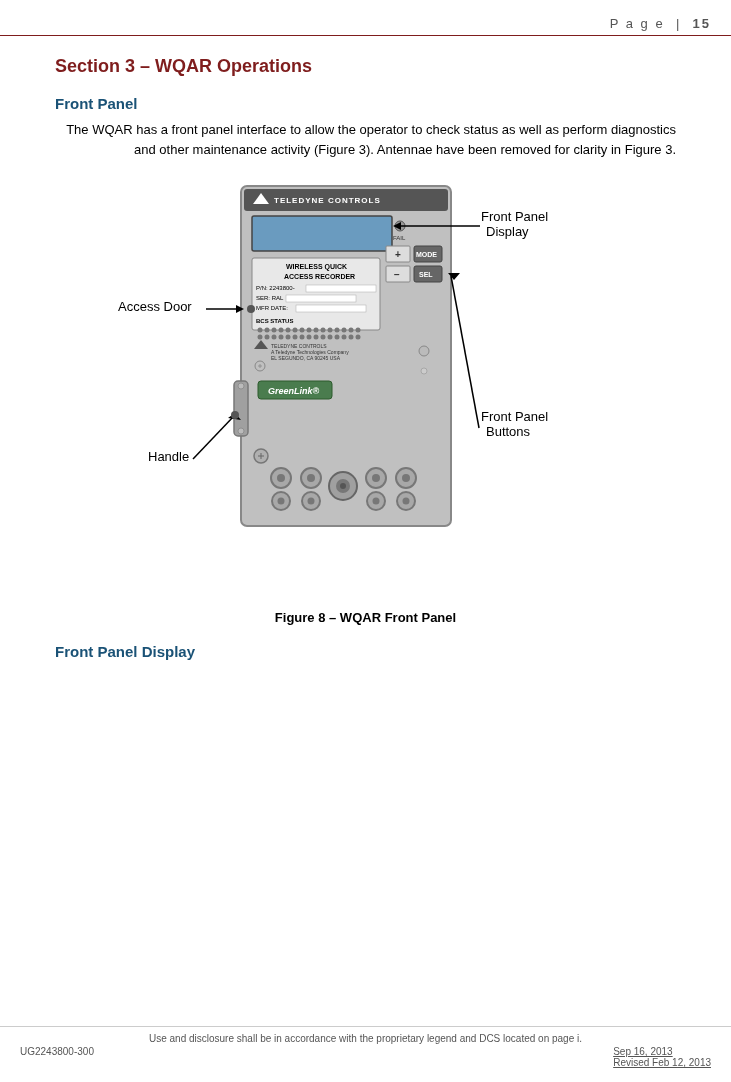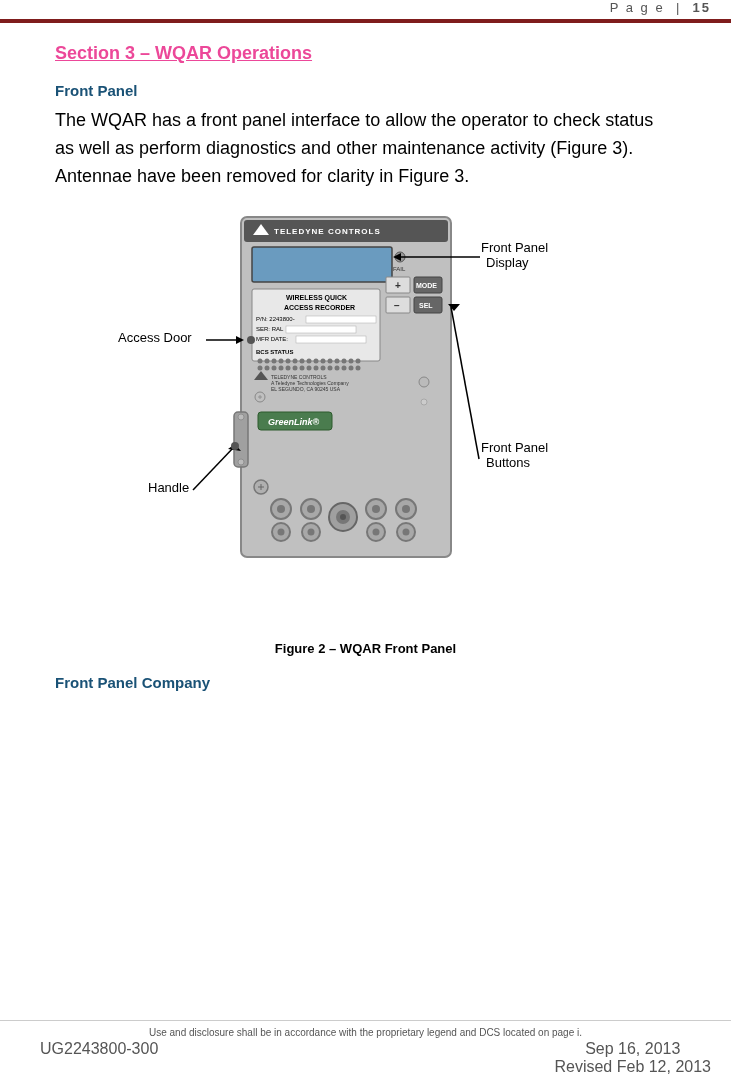--- a/index.html
+++ b/index.html
@@ -11,90 +11,90 @@
       width: 731px;
       min-height: 1082px;
       padding: 0;
       position: relative;
     }
 
     .page-header {
       display: flex;
       justify-content: flex-end;
       align-items: center;
-      padding: 0 20px 4px 20px;
-      border-bottom: 4px solid #7f1d1d;
+      padding: 16px 20px 4px 20px;
+      border-bottom: 1px solid #7f1d1d;
     }
 
     .page-header-text {
       font-size: 13px;
       color: #555;
       letter-spacing: 2px;
     }
 
     .page-content {
       padding: 20px 55px 20px 55px;
     }
 
     .section-title {
       font-size: 18px;
       font-weight: bold;
-      color: #ec4899;
+      color: #7f1d1d;
       margin-bottom: 18px;
-      text-decoration: underline;
     }
 
     .subsection-title {
       font-size: 15px;
       font-weight: bold;
       color: #1a5276;
       margin-bottom: 8px;
     }
 
     .body-text {
-      font-size: 18px;
+      font-size: 13px;
       line-height: 1.55;
       margin-bottom: 6px;
+      text-align: right;
     }
 
     .figure-caption {
       text-align: center;
       font-size: 13px;
       font-weight: bold;
       margin-top: 14px;
       margin-bottom: 18px;
     }
 
     .footer {
       border-top: 1px solid #ccc;
       padding: 6px 20px;
       font-size: 11px;
       color: #555;
       position: absolute;
-      bottom: 0;
+      bottom: 8px;
       left: 0;
       right: 0;
     }
 
     .footer-note {
       text-align: center;
       font-size: 10px;
       color: #555;
       margin-bottom: 2px;
     }
 
     .footer-bottom {
       display: flex;
       justify-content: space-between;
-      font-size: 16px;
-      margin-left: 20px;
+      font-size: 10px;
     }
 
     .footer-right {
-      text-align: center;
+      text-align: left;
+      text-decoration: underline;
     }
 
     
     .figure-svg-container {
       position: relative;
       width: 560px;
       height: 430px;
       margin: 0 auto;
     }
   </style>
@@ -255,23 +255,23 @@
 
       <text x="62" y="295" font-size="13" fill="#000" font-family="Arial">Handle</text>
 
       <line x1="107" y1="293" x2="148" y2="250" stroke="#000" stroke-width="1.5"></line>
       <polygon points="149,247 142,252 155,254" fill="#000"></polygon>
 
       <circle cx="149" cy="249" r="4" fill="#555"></circle>
     </svg>
   </div>
 
-  <div class="figure-caption">Figure 2 – WQAR Front Panel</div>
-
-  <div class="subsection-title">Front Panel Company</div>
+  <div class="figure-caption">Figure 8 – WQAR Front Panel</div>
+
+  <div class="subsection-title">Front Panel Display</div>
 
 </div>
 
 <div class="footer">
   <div class="footer-note">Use and disclosure shall be in accordance with the proprietary legend and DCS located on page i.</div>
   <div class="footer-bottom">
     <span>UG2243800-300</span>
     <div class="footer-right">
       <div>Sep 16, 2013</div>
       <div>Revised Feb 12, 2013</div>

